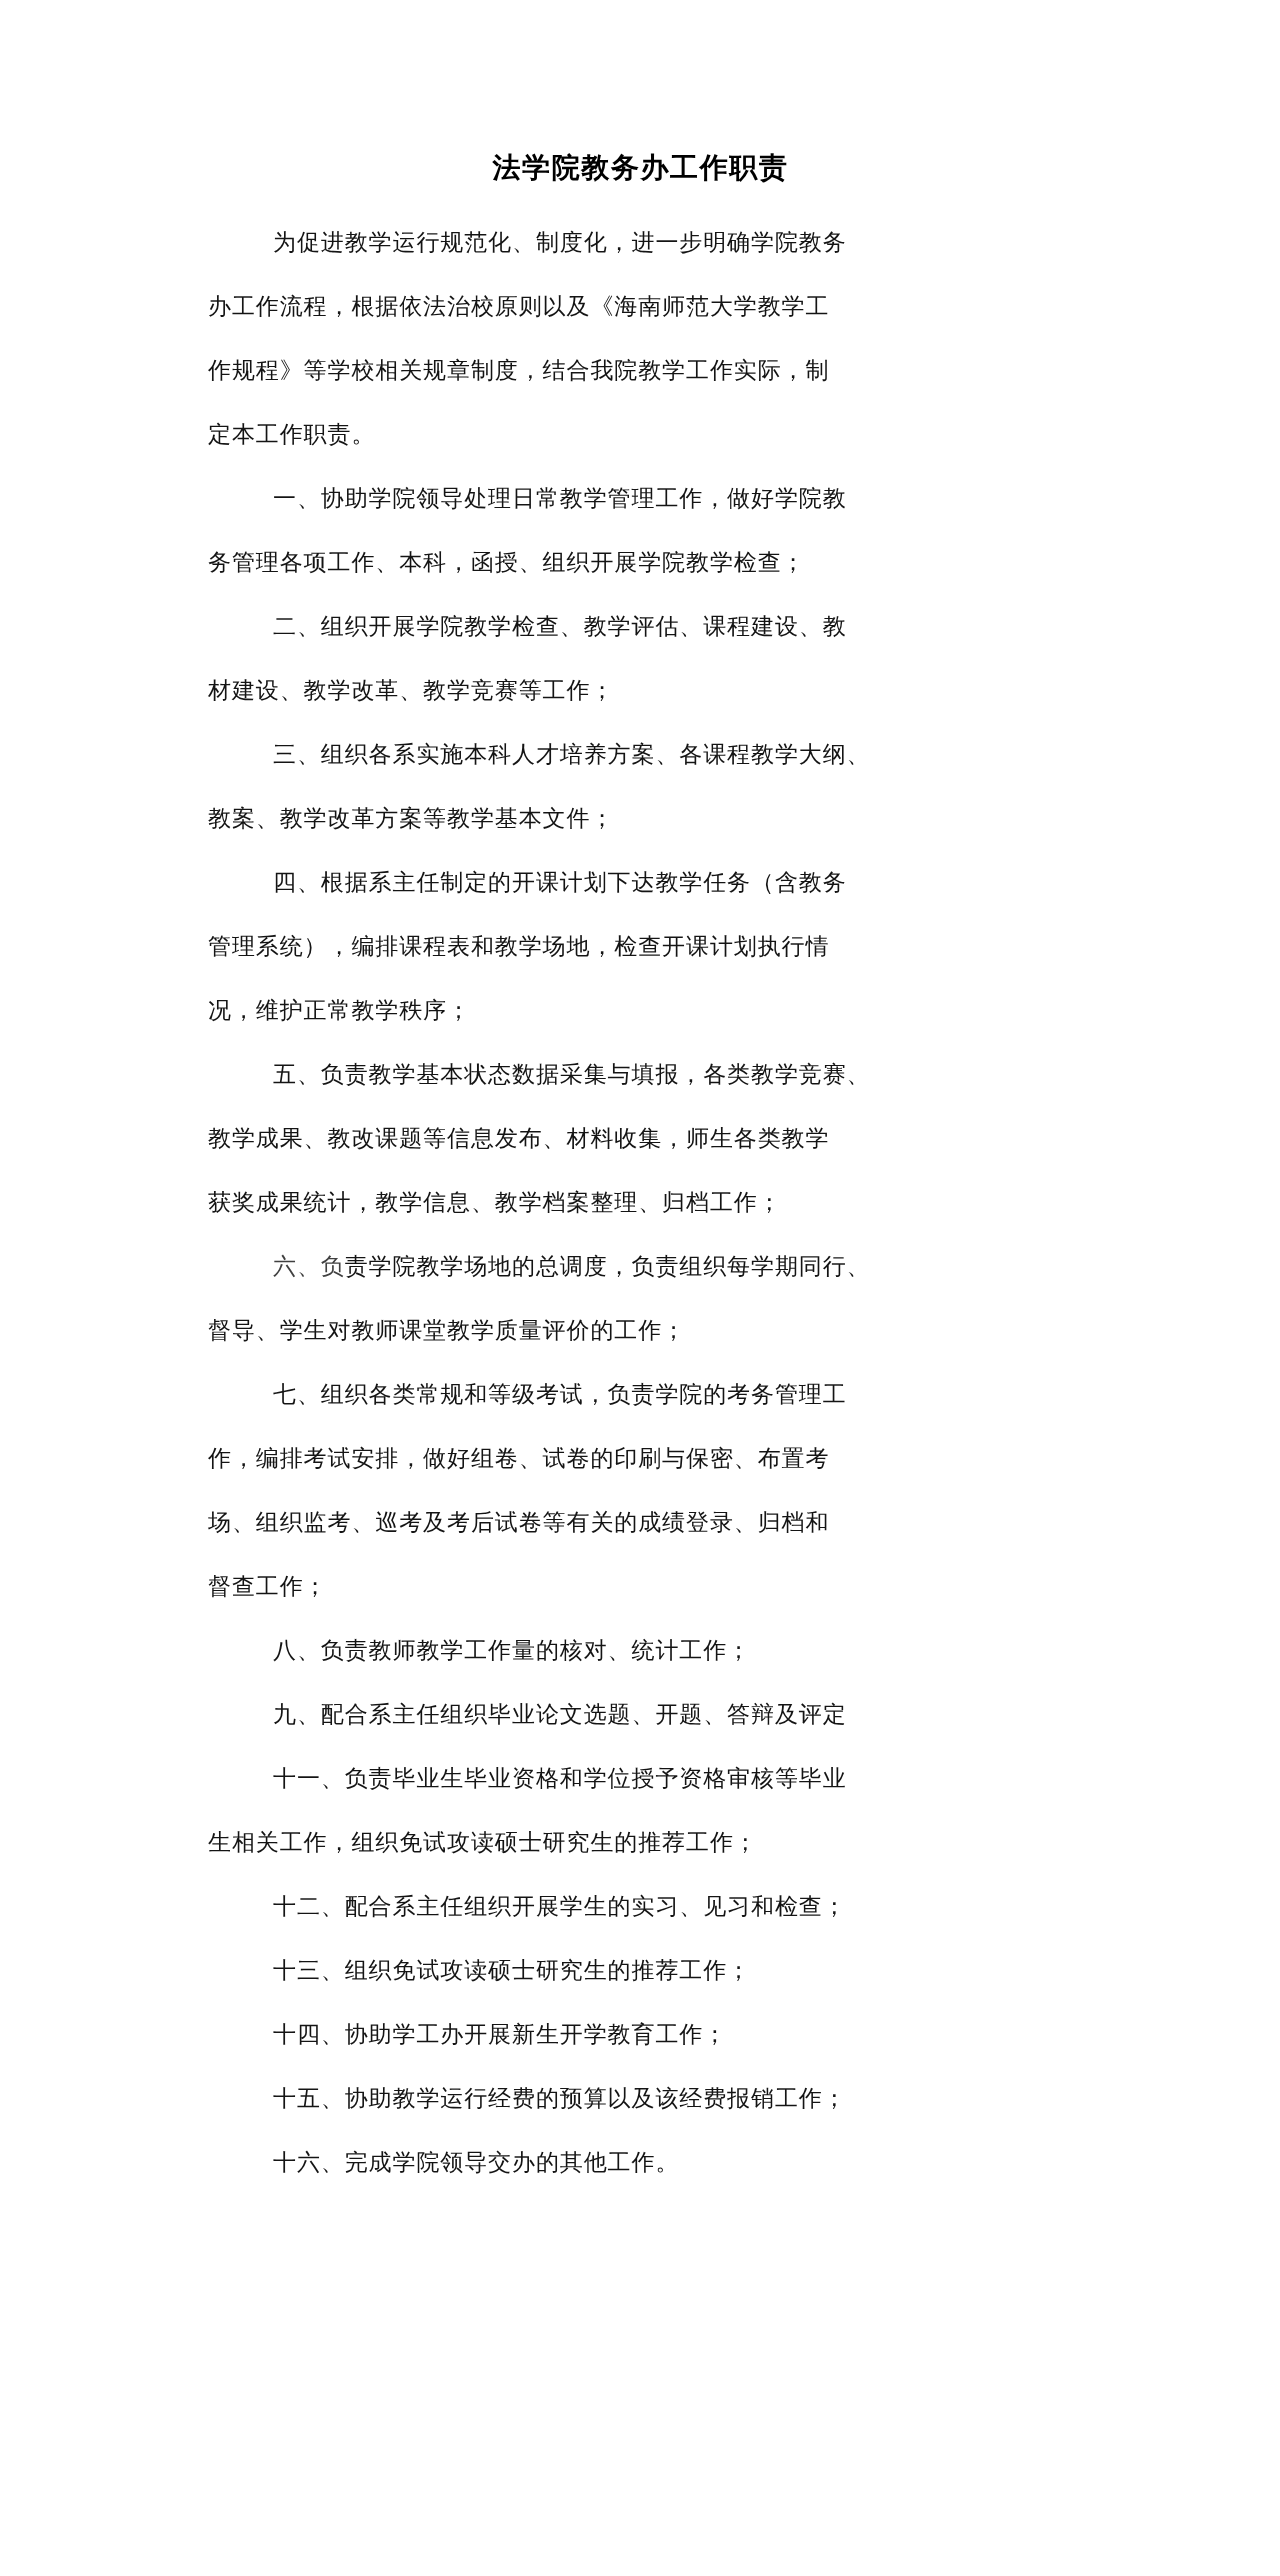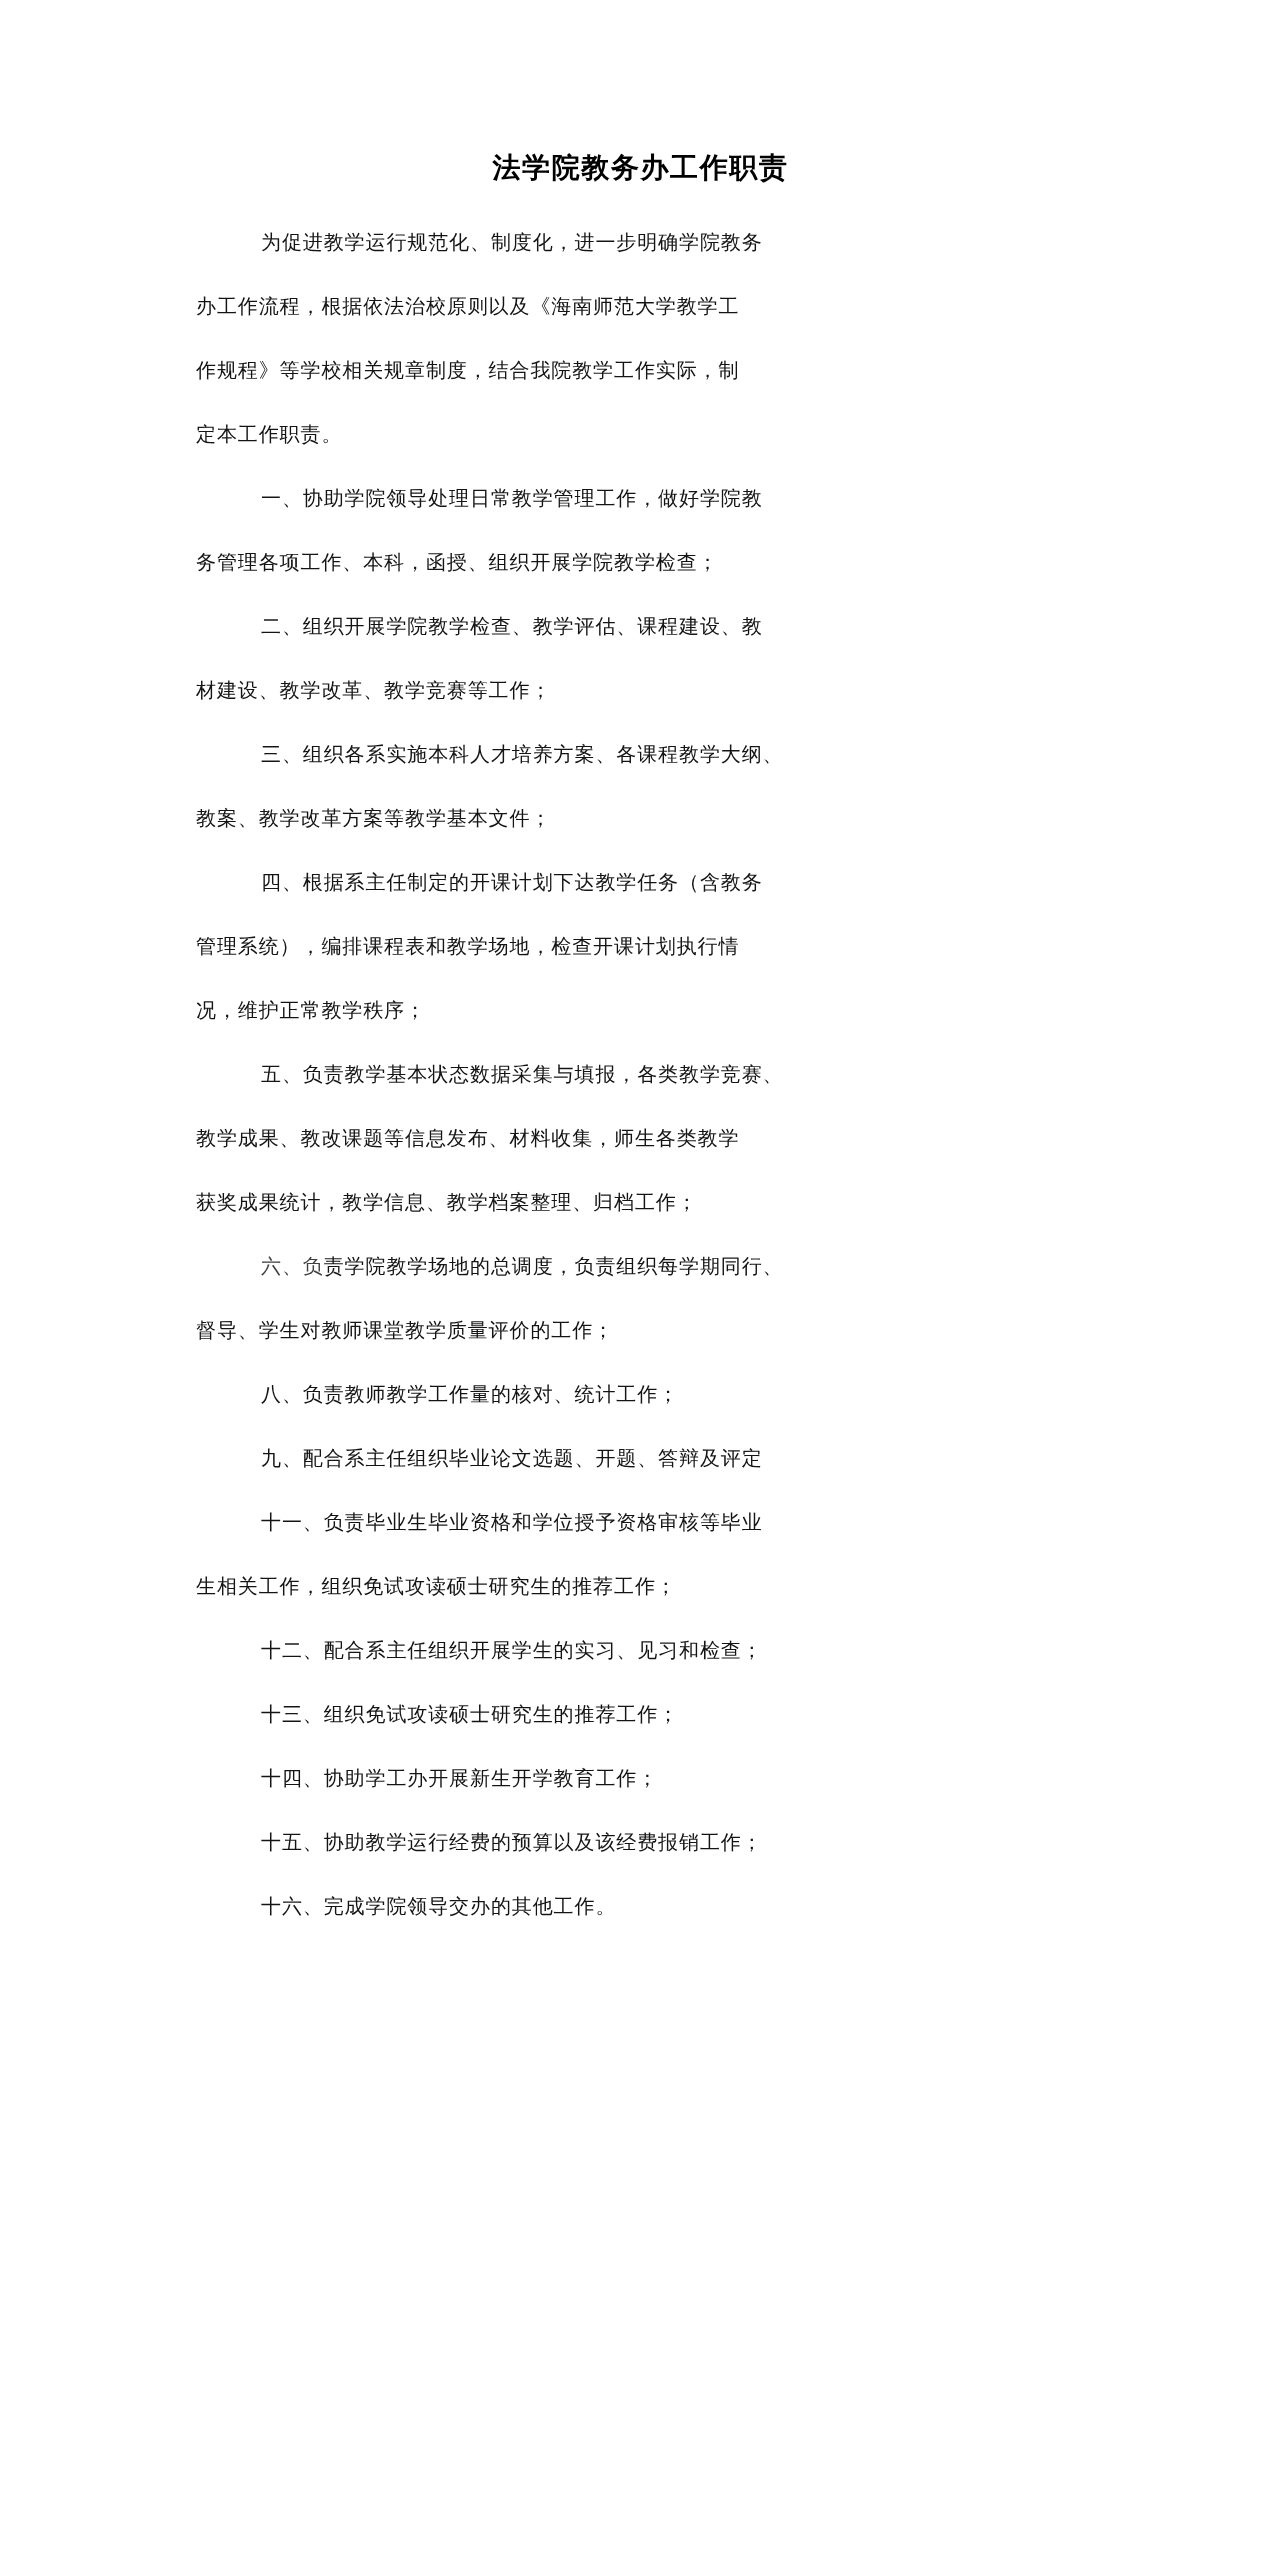--- a/index.html
+++ b/index.html
@@ -43,24 +43,25 @@
       width: 880px;
     }
     .para {
       margin: 0;
       padding: 0;
     }
     .line {
       display: block;
       height: 64px;
       line-height: 39px;
-      font-size: 20px;
+      font-size: 23px;
       letter-spacing: 0.9px;
       white-space: nowrap;
       color: #141414;
+      margin-left: 12px;
     }
     .line.first {
       padding-left: 65px;
     }
     .tinted {
       color: #404040;
     }
   </style>
 </head>
 <body>
@@ -103,20 +104,26 @@
       <span class="line first">五、负责教学基本状态数据采集与填报，各类教学竞赛、</span>
       <span class="line">教学成果、教改课题等信息发布、材料收集，师生各类教学</span>
       <span class="line">获奖成果统计，教学信息、教学档案整理、归档工作；</span>
     </div>
 
     <div class="para">
       <span class="line first"><span class="tinted">六、负</span><span>责学院教学场地的总调度，负责组织每学期同行、</span></span>
       <span class="line">督导、学生对教师课堂教学质量评价的工作；</span>
     </div>
 
+    <div class="para">
+      <span class="line first">七、组织各类常规和等级考试，负责学院的考务管理工</span>
+      <span class="line">作，编排考试安排，做好组卷、试卷的印刷与保密、布置考</span>
+      <span class="line">场、组织监考、巡考及考后试卷等有关的成绩登录、归档和</span>
+      <span class="line">督查工作；</span>
+    </div>
 
     <div class="para">
       <span class="line first">八、负责教师教学工作量的核对、统计工作；</span>
     </div>
 
     <div class="para">
       <span class="line first">九、配合系主任组织毕业论文选题、开题、答辩及评定</span>
     </div>
 
 

